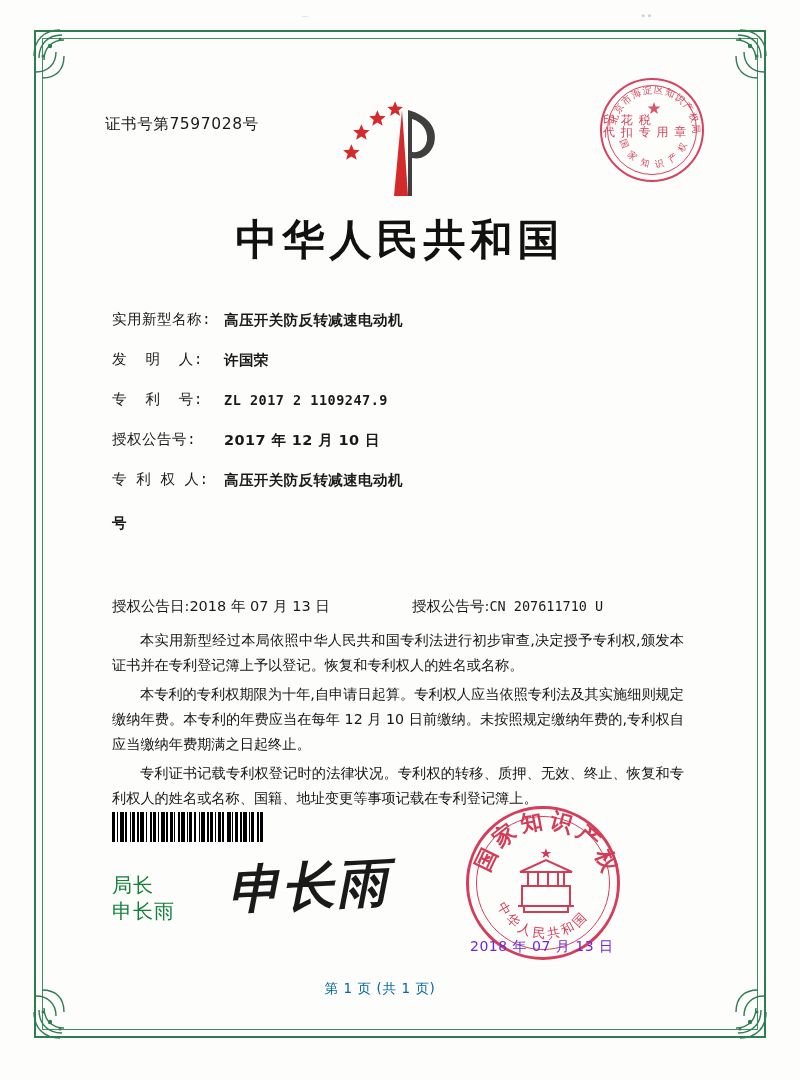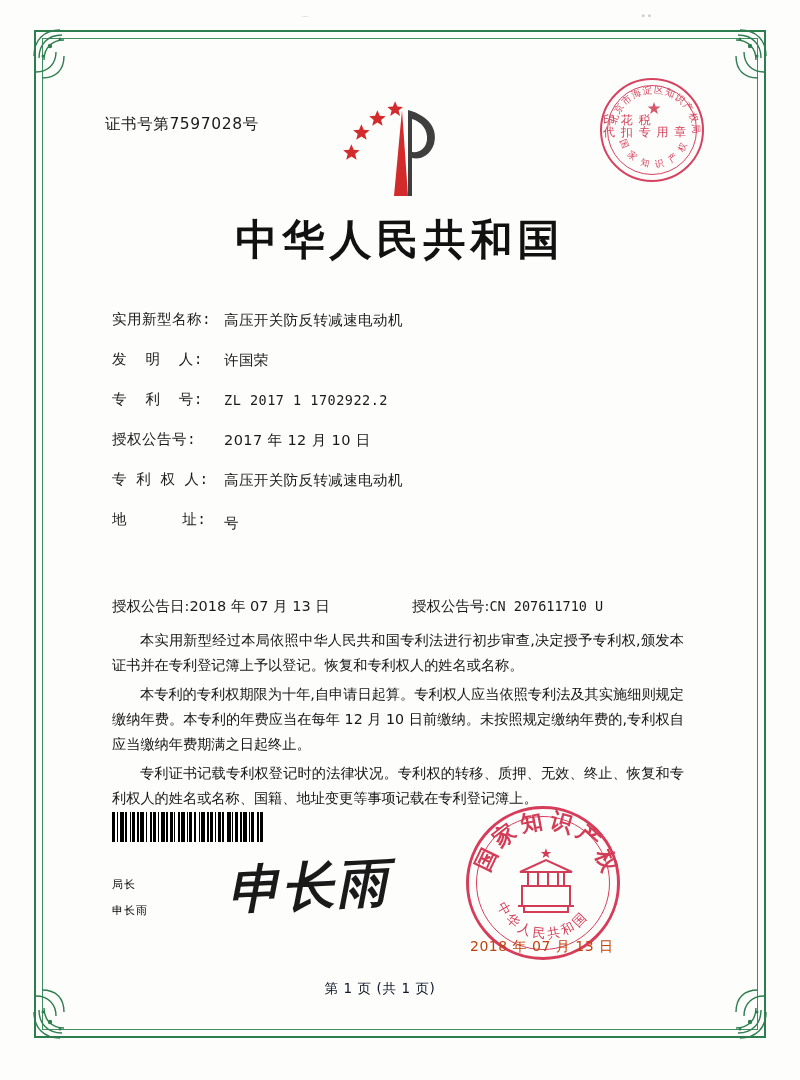--- a/index.html
+++ b/index.html
@@ -128,20 +128,21 @@
   .field-label {
     width: 112px;
     flex: 0 0 112px;
     white-space: pre;
     letter-spacing: 0.5px;
     font-family: Liberation Mono, monospace;
   }
   .field-value {
     flex: 1;
     letter-spacing: 0.4px;
+    font-weight: bold;
   }
   .field-value .mono {
     font-family: "DejaVu Sans Mono", monospace;
     font-size: 13.5px;
     letter-spacing: 0.5px;
   }
   .field-value .cont {
     display: block;
     margin-top: 3px;
   }
@@ -185,23 +186,23 @@
     width: 200px;
     display: flex;
     align-items: stretch;
   }
   .barcode span { display: block; background: #000; }
 
   
   .sign-label {
     position: absolute;
     left: 112px; top: 872px;
-    font-size: 11px;
+    font-size: 20px;
     line-height: 26px;
-    color: #000000;
+    color: #15803d;
     letter-spacing: 1px;
   }
   .sign-script {
     position: absolute;
     left: 228px; top: 852px;
     font-size: 52px;
     font-family: "DejaVu Serif", serif;
     font-style: italic;
     font-weight: bold;
     color: #1a1a1a;
@@ -228,32 +229,32 @@
   }
   .seal-main .emblem {
     position: absolute;
     left: 37px; top: 37px;
     width: 80px; height: 80px;
   }
   .seal-date {
     position: absolute;
     left: 470px; top: 938px;
     font-size: 14px;
-    color: #c2410c;
+    color: #6d28d9;
     letter-spacing: 0.5px;
   }
 
   
   .footer {
     position: absolute;
     left: 0; top: 980px;
     width: 724px;
     text-align: center;
     font-size: 13.5px;
-    color: #0f172a;
+    color: #0369a1;
     letter-spacing: 0.6px;
     padding-left: 36px;
   }
 </style>
 </head>
 <body>
 
 <div class="page">
 
   <div class="smudge" style="left:300px; top:14px;">⌒</div>
@@ -364,35 +365,34 @@
       <div class="field-value">高压开关防反转减速电动机</div>
     </div>
 
     <div class="field-row">
       <div class="field-label">发  明  人:</div>
       <div class="field-value">许国荣</div>
     </div>
 
     <div class="field-row">
       <div class="field-label">专  利  号:</div>
-      <div class="field-value"><span class="mono">ZL 2017 1 1702922.2</span></div>
+      <div class="field-value"><span class="mono">ZL 2017 2 1109247.9</span></div>
     </div>
 
     <div class="field-row">
       <div class="field-label">授权公告号:</div>
       <div class="field-value">2017 年 12 月 10 日</div>
     </div>
 
     <div class="field-row">
       <div class="field-label">专 利 权 人:</div>
       <div class="field-value">高压开关防反转减速电动机</div>
     </div>
 
     <div class="field-row">
-      <div class="field-label">地      址:</div>
       <div class="field-value">
         <span class="cont">号</span>
       </div>
     </div>
   </div>
 
   <div class="pub-row">
     <div class="pub-left">授权公告日:2018 年 07 月 13 日</div>
     <div class="pub-right">
       <span>授权公告号:</span><span class="mono">CN 207611710 U</span>

